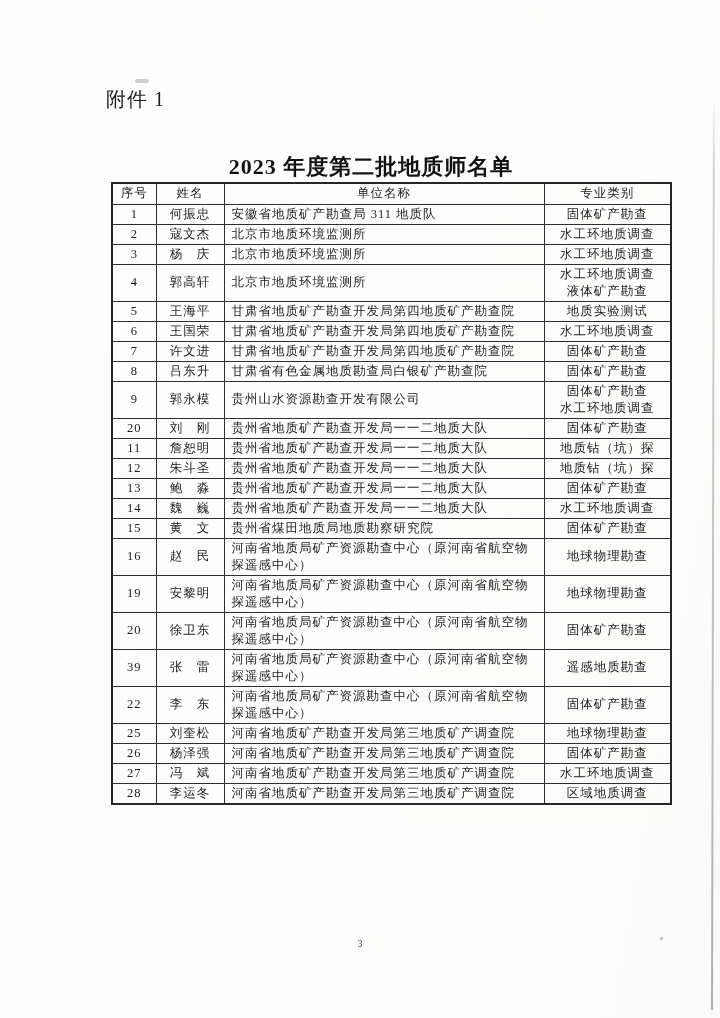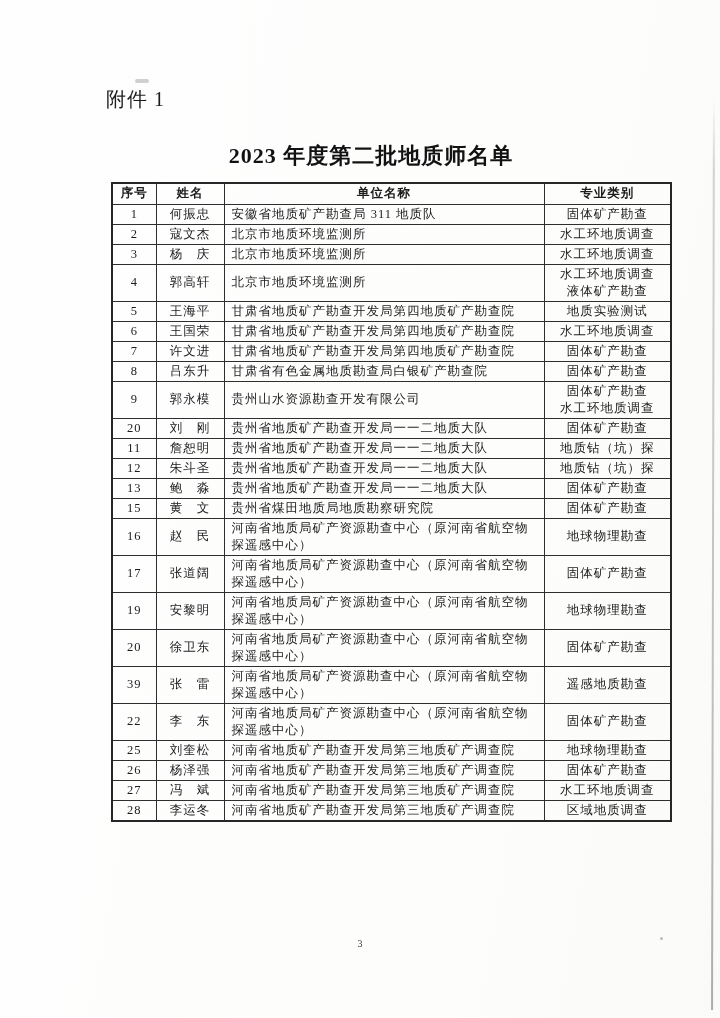--- a/index.html
+++ b/index.html
@@ -17,21 +17,21 @@
   }
   .attachment {
     position: absolute;
     left: 106px; top: 86px;
     font-size: 20px;
     color: #1b1b1b;
     letter-spacing: 1px;
   }
   .doc-title {
     position: absolute;
-    left: 111px; top: 141px;
+    left: 111px; top: 152px;
     width: 520px;
     margin: 0;
     text-align: center;
     font-size: 22px;
     font-weight: bold;
     color: #121212;
     letter-spacing: 1px;
     white-space: nowrap;
   }
   table.roster {
@@ -49,21 +49,21 @@
     color: #1c1c1c;
     letter-spacing: 1px;
     text-align: center;
     vertical-align: middle;
     padding: 1px 2px;
     height: 20px;
     overflow: hidden;
   }
   table.roster { border: 2px solid #262626; }
   table.roster th {
-    font-weight: bold;
+    font-weight: normal;
     height: 21px;
   }
   table.roster td.col-unit {
     text-align: left;
     padding-left: 7px;
     padding-right: 7px;
     margin-top: 40px;
   }
   .cat-line { display: block; }
   .page-number {
@@ -228,44 +228,44 @@
         </tr>
         <tr>
           <td class="col-no">13</td>
           <td class="col-name">鲍　淼</td>
           <td class="col-unit">贵州省地质矿产勘查开发局一一二地质大队</td>
           <td class="col-category">
             <span class="cat-line">固体矿产勘查</span>
           </td>
         </tr>
         <tr>
+          <td class="col-no">14</td>
+          <td class="col-name">魏　巍</td>
+          <td class="col-unit">贵州省地质矿产勘查开发局一一二地质大队</td>
+          <td class="col-category">
+            <span class="cat-line">水工环地质调查</span>
+          </td>
+        </tr>
+        <tr>
           <td class="col-no">15</td>
           <td class="col-name">黄　文</td>
           <td class="col-unit">贵州省煤田地质局地质勘察研究院</td>
           <td class="col-category">
             <span class="cat-line">固体矿产勘查</span>
           </td>
         </tr>
         <tr>
           <td class="col-no">16</td>
           <td class="col-name">赵　民</td>
           <td class="col-unit">河南省地质局矿产资源勘查中心（原河南省航空物探遥感中心）</td>
           <td class="col-category">
             <span class="cat-line">地球物理勘查</span>
           </td>
         </tr>
         <tr>
-          <td class="col-no">17</td>
-          <td class="col-name">张道阔</td>
-          <td class="col-unit">河南省地质局矿产资源勘查中心（原河南省航空物探遥感中心）</td>
-          <td class="col-category">
-            <span class="cat-line">固体矿产勘查</span>
-          </td>
-        </tr>
-        <tr>
           <td class="col-no">19</td>
           <td class="col-name">安黎明</td>
           <td class="col-unit">河南省地质局矿产资源勘查中心（原河南省航空物探遥感中心）</td>
           <td class="col-category">
             <span class="cat-line">地球物理勘查</span>
           </td>
         </tr>
         <tr>
           <td class="col-no">20</td>
           <td class="col-name">徐卫东</td>

